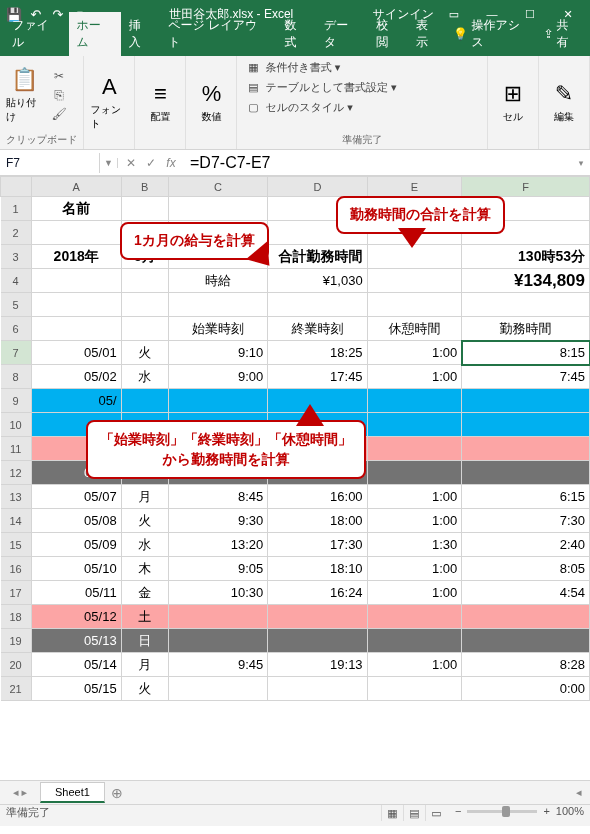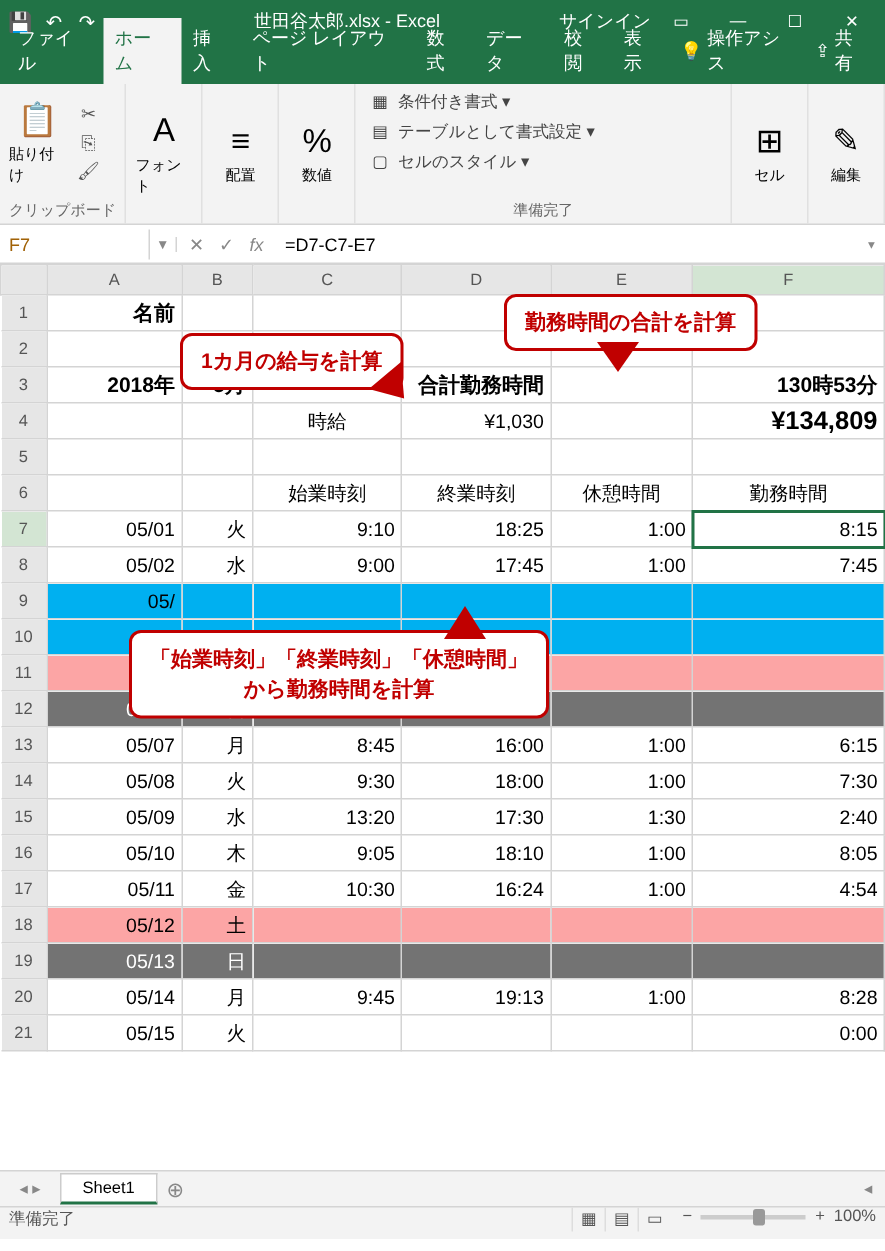--- a/index.html
+++ b/index.html
@@ -19,31 +19,31 @@
 .group{border-right:1px solid #e0e0e0;padding:3px 6px 2px;display:flex;flex-direction:column;justify-content:space-between}
 .group .gbody{flex:1;display:flex;align-items:center;gap:4px}
 .group .glabel{font-size:10px;color:#666;text-align:center;padding-top:2px}
 .bigbtn{width:38px;height:60px;display:flex;flex-direction:column;align-items:center;justify-content:center;font-size:10px;gap:3px}
 .bigbtn .ic{font-size:22px}
 .smbtn{width:22px;height:18px;display:flex;align-items:center;justify-content:center;font-size:12px;color:#555}
 .vcol{display:flex;flex-direction:column;gap:1px}
 .styleitem{display:flex;align-items:center;gap:4px;font-size:11px;padding:1px 2px;color:#444}
 .styleitem .ic{width:16px;text-align:center}
 .namebox-row{height:26px;border-bottom:1px solid #d4d4d4;display:flex;align-items:center;background:#fff}
-.namebox{width:100px;border-right:1px solid #d4d4d4;padding:3px 6px;font-size:12px;color:#a16207}
+.namebox{width:100px;border-right:1px solid #d4d4d4;padding:3px 6px;font-size:12px;color:#0f172a}
 .nb-dd{width:18px;border-right:1px solid #d4d4d4;text-align:center;color:#888;font-size:9px}
 .fx-btns{display:flex;gap:2px;padding:0 4px;color:#888}
 .fx-btns span{width:18px;text-align:center;font-size:12px}
-.formula{flex:1;padding:3px 6px;font-size:12px}
+.formula{flex:1;padding:3px 6px;font-size:16px}
 .grid-wrap{position:relative;height:604px;overflow:hidden}
 table.sheet{border-collapse:collapse;width:100%;table-layout:fixed}
 .sheet th,.sheet td{border:1px solid #d4d4d4;height:24px;font-size:13px;padding:0 4px;background:#fff;color:#000;text-align:right;overflow:hidden;white-space:nowrap}
 .sheet thead th{background:#e6e6e6;color:#555;font-weight:normal;text-align:center;height:20px;font-size:11px}
 .sheet th.rh{background:#e6e6e6;color:#555;text-align:center;font-weight:normal;width:24px;font-size:11px}
-.sheet td.left{text-align:right}
+.sheet td.left{text-align:center}
 .sheet td.center{text-align:center}
 .sheet td.bold{font-weight:bold;font-size:14px}
 .sheet td.boldlg{font-weight:bold;font-size:17px}
 .sheet tr.blue td{background:#00b0f0}
 .sheet tr.orange td{background:#fca5a5}
 .sheet tr.red td{background:#737373;color:#fff}
 .sheet th.rh{border-left:none}
 .sheet tr.sel th.rh,.sheet thead th.selc{background:#d3e5d3}
 .sheet td.selcell{outline:2px solid #217346;outline-offset:-1px}
 .callout{position:absolute;background:#fff;border:2px solid #c00000;border-radius:8px;padding:8px 12px;font-size:14px;font-weight:bold;color:#c00000;z-index:10;text-align:center}

